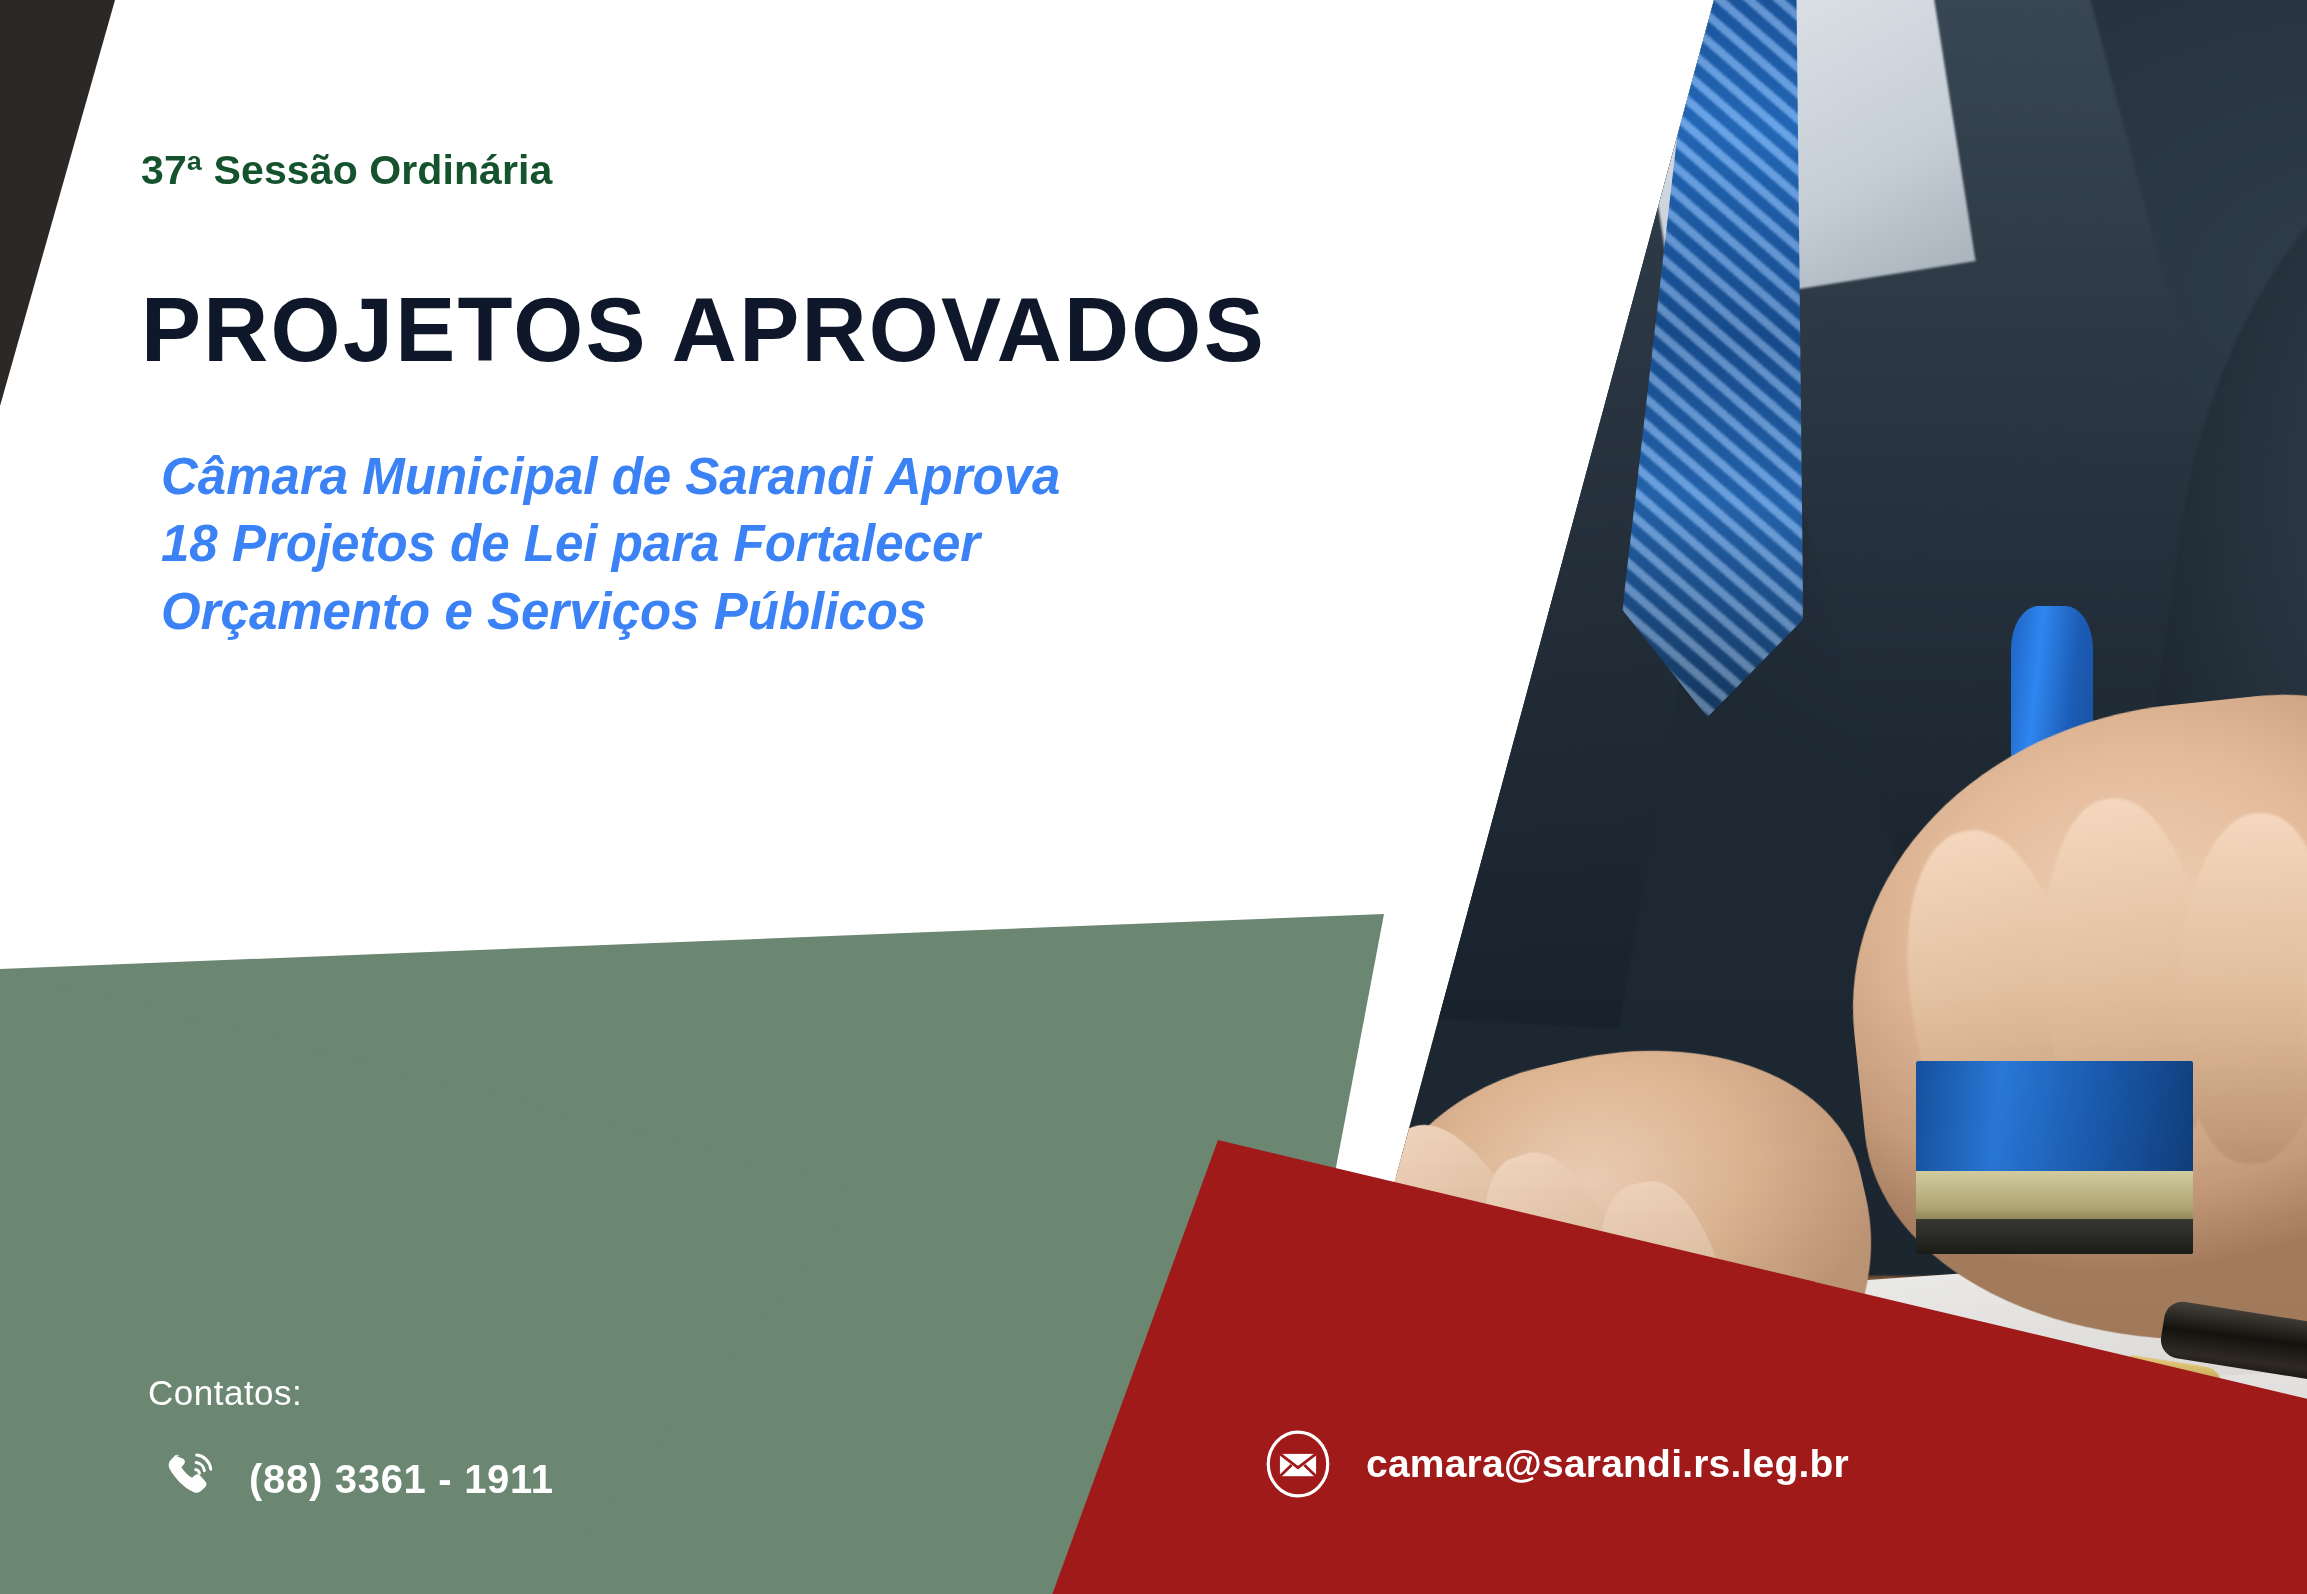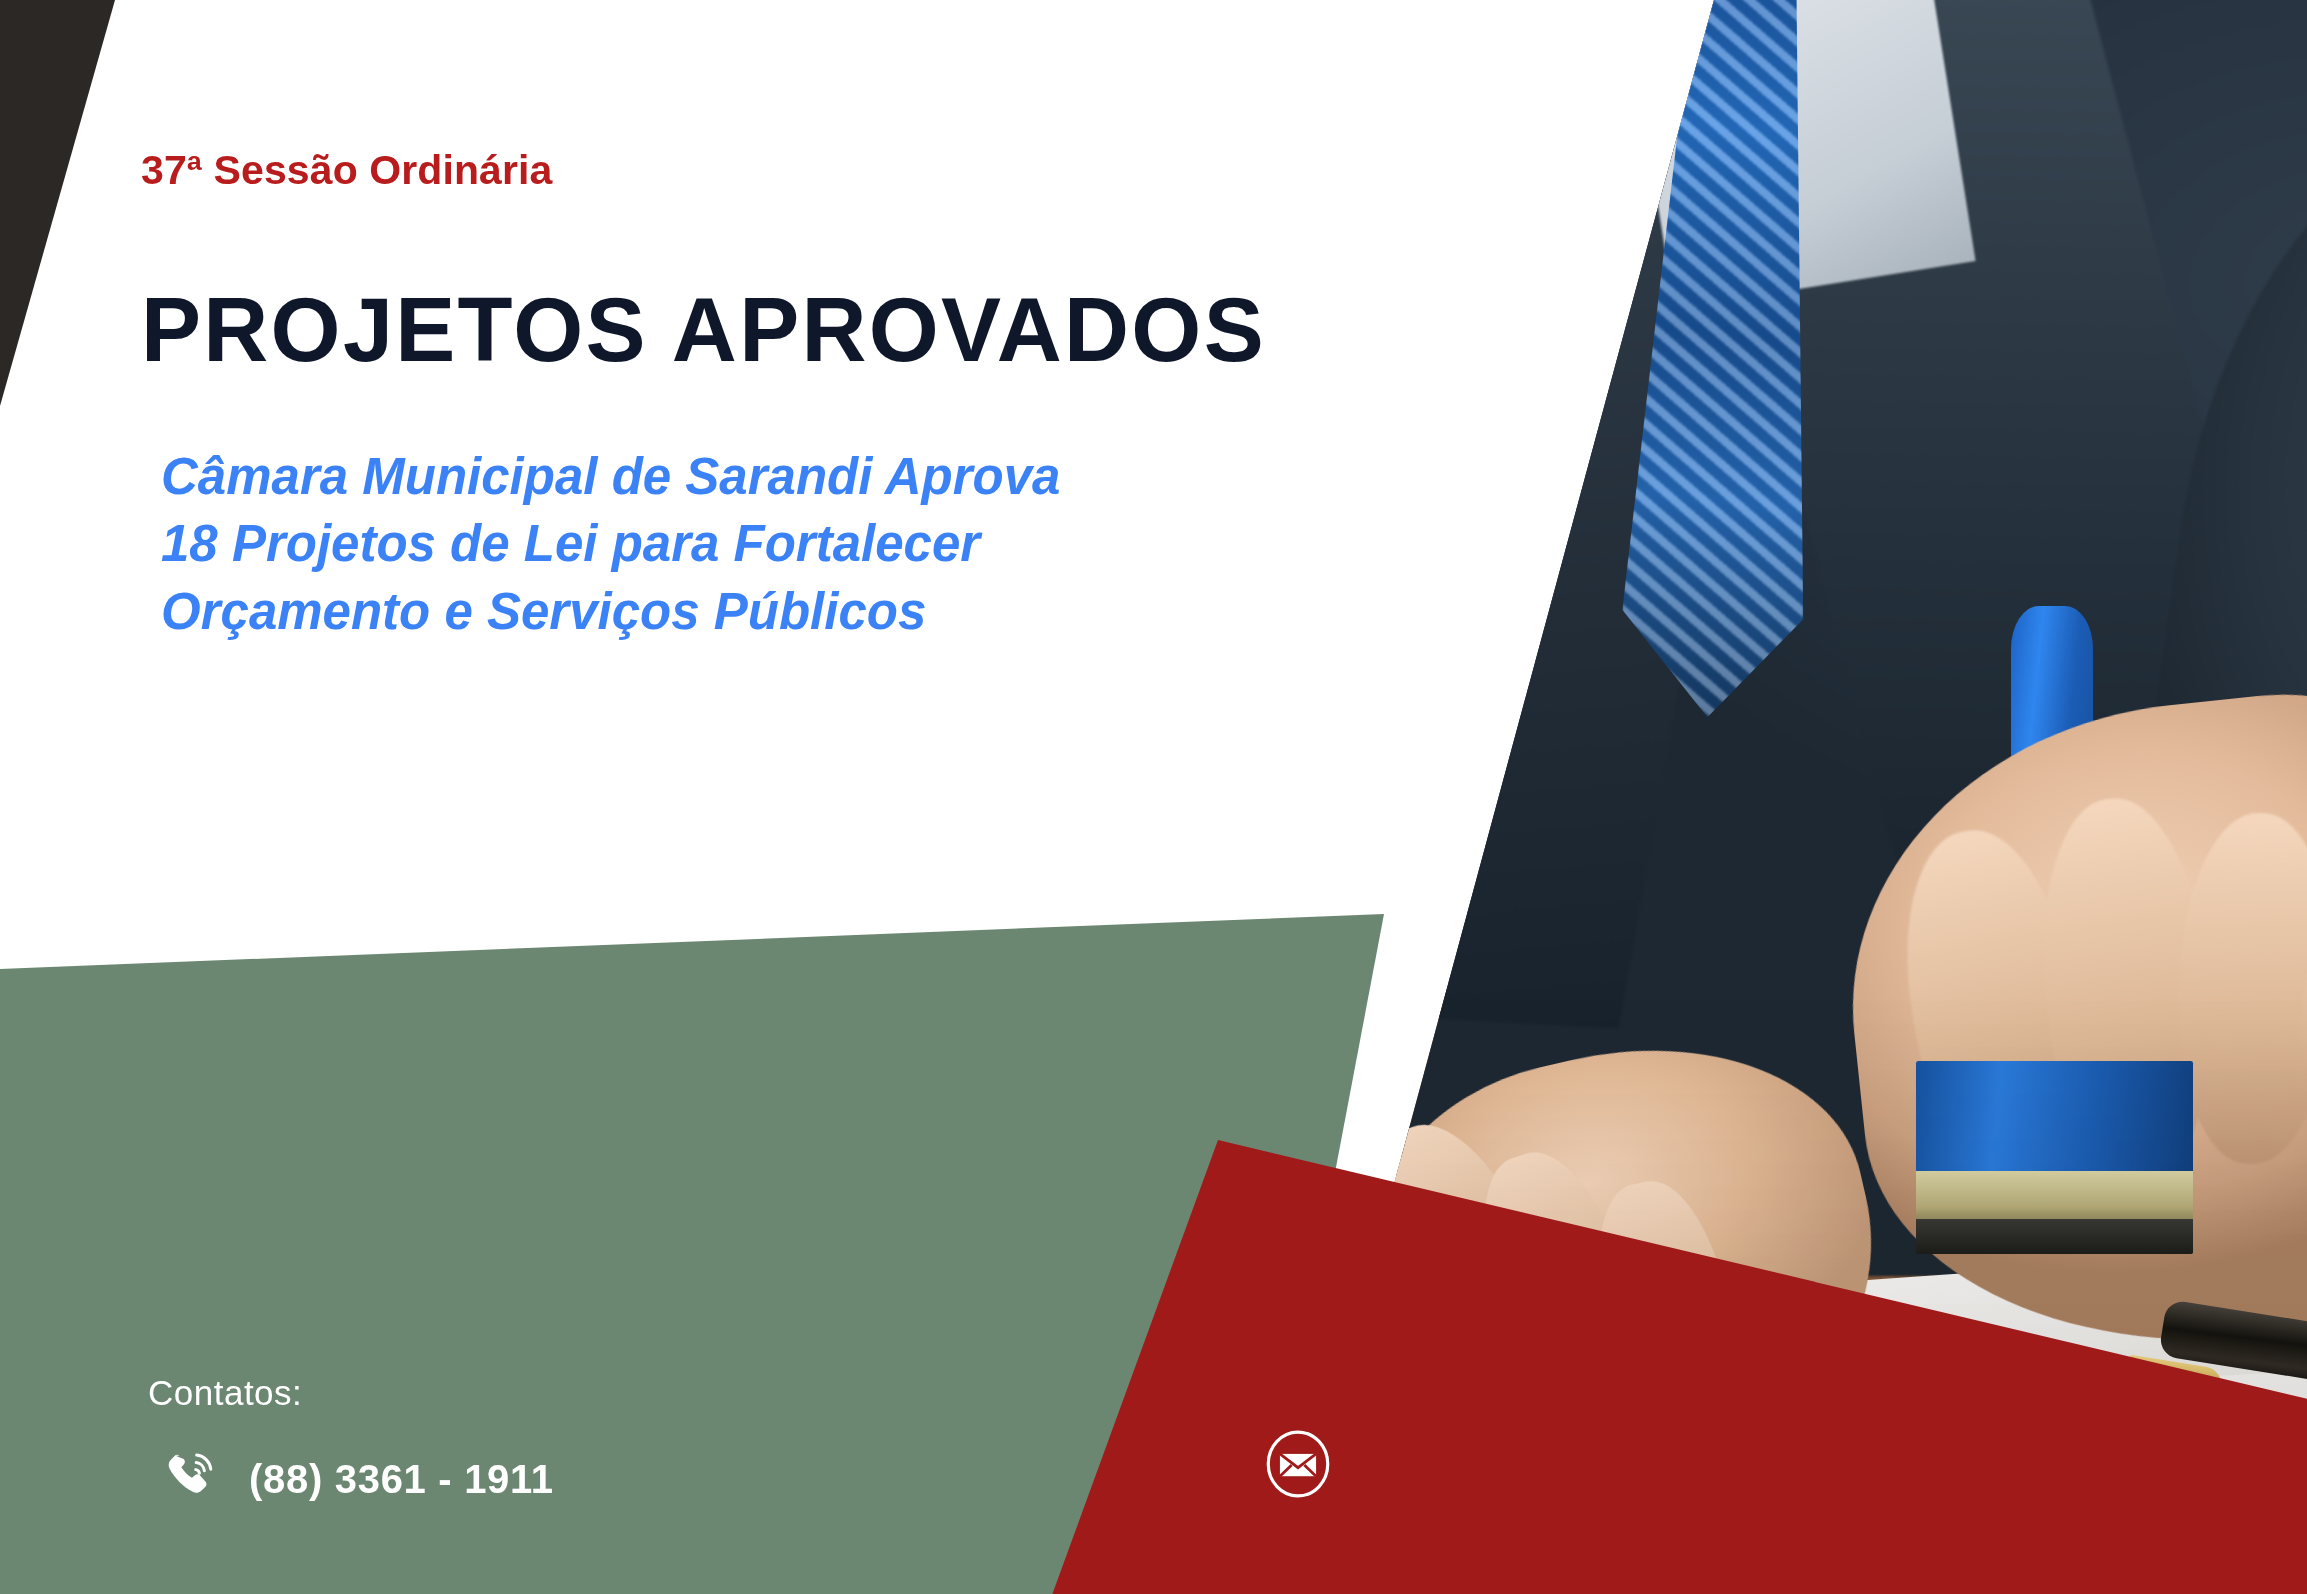--- a/index.html
+++ b/index.html
@@ -235,21 +235,21 @@
   }
   .red-block{
     position:absolute;left:1052px;top:1140px;width:1643px;height:455px;
     background:#a01a1a;
     clip-path:polygon(166px 0px, 1643px 351px, 1643px 455px, 0px 455px);
   }
 
   
   .kicker{
     position:absolute;left:141px;top:147px;
-    font-size:41px;font-weight:700;color:#b91c1c;
+    font-size:41px;font-weight:700;color:#14532d;
     letter-spacing:0.1px;
     white-space:nowrap;
   }
   .headline{
     position:absolute;left:141px;top:279px;
     font-size:90px;font-weight:800;color:#0f172a;
     letter-spacing:2.3px;
     white-space:nowrap;
   }
   .subhead{
@@ -355,16 +355,17 @@
     <span class="phone-number">(88) 3361 - 1911</span>
   </div>
 
   <div class="email-row">
     <svg class="mail-icon" viewBox="0 0 64 64">
       <ellipse cx="32" cy="32" rx="28" ry="30" fill="none" stroke="#ffffff" stroke-width="3"></ellipse>
       <rect x="15" y="22.5" width="34" height="21" fill="#ffffff"></rect>
       <path d="M15 22.5 L32 35.5 L49 22.5" fill="none" stroke="#a01a1a" stroke-width="2.6"></path>
       <path d="M15 43.5 L26 33 M49 43.5 L38 33" fill="none" stroke="#a01a1a" stroke-width="2.6"></path>
     </svg>
+    <span class="email-text">camara@sarandi.rs.leg.br</span>
   </div>
 
 </div>
 
 
 </body></html>

